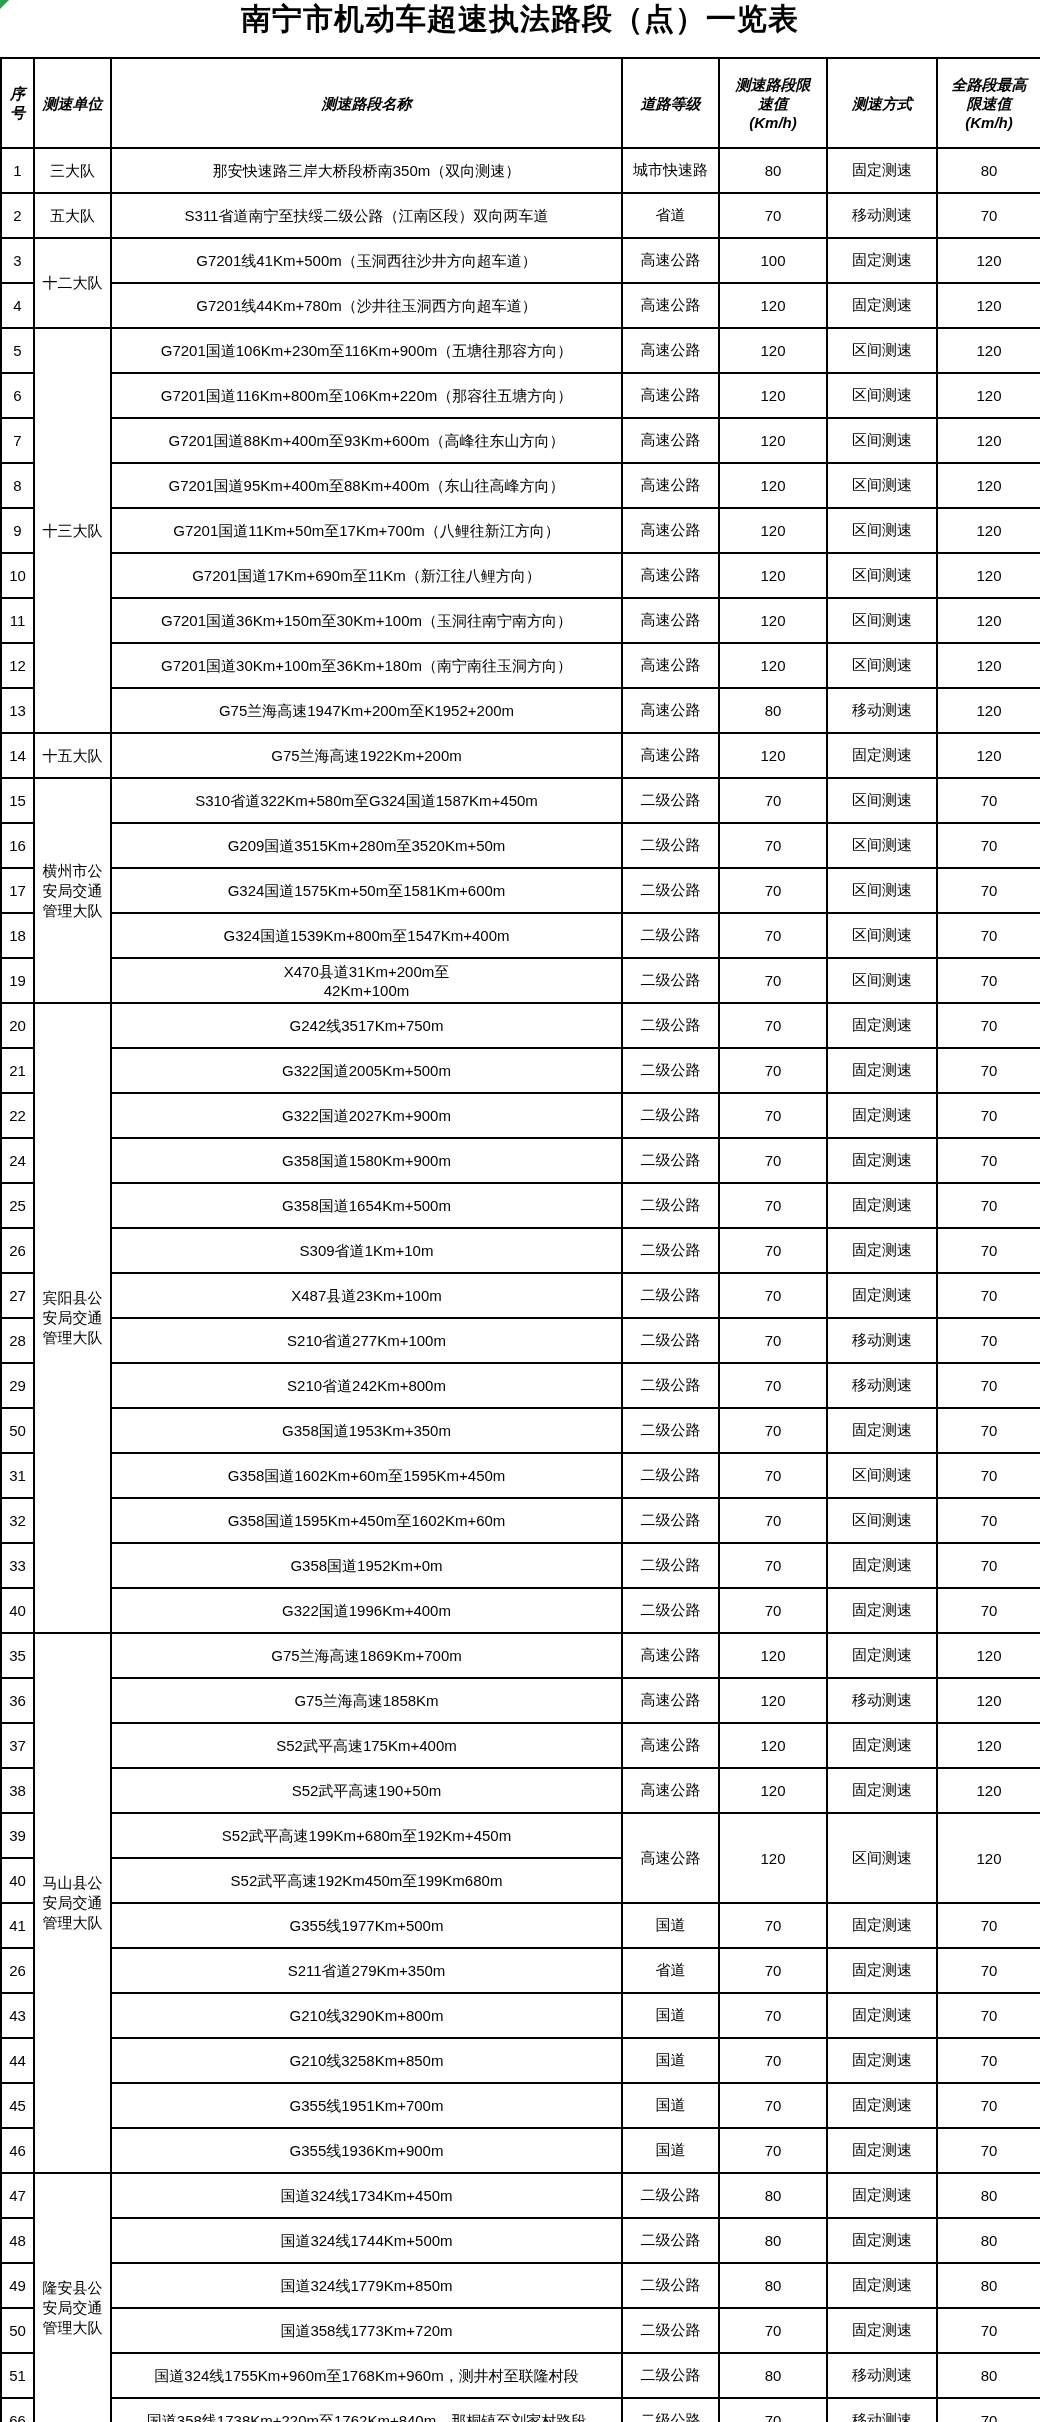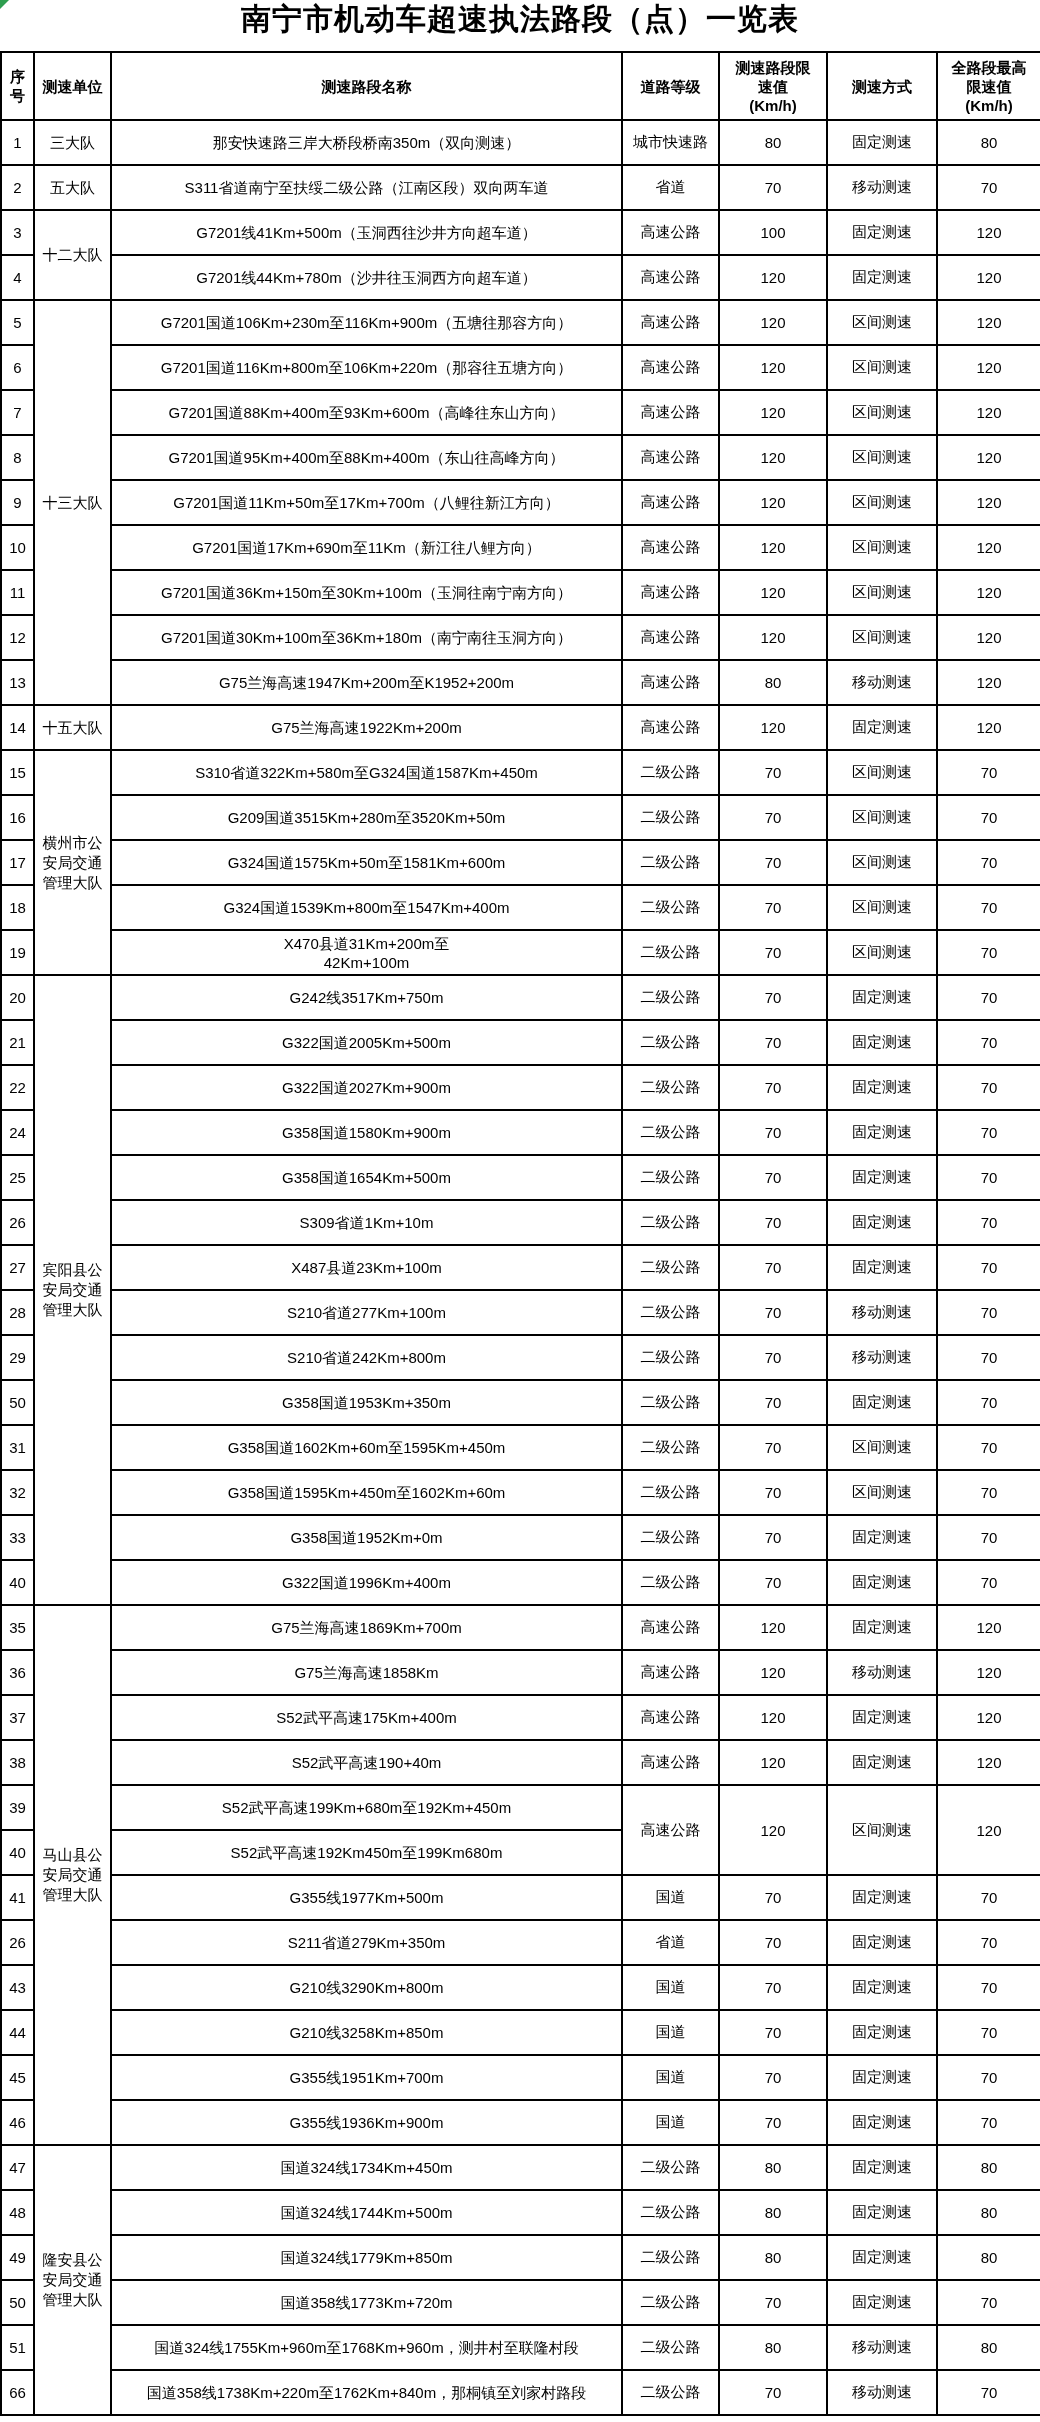--- a/index.html
+++ b/index.html
@@ -17,21 +17,21 @@
   .corner-mark {
     position: absolute;
     top: 0;
     left: 0;
     width: 0;
     height: 0;
     border-top: 9px solid #2e9e4f;
     border-right: 9px solid transparent;
   }
   .title-band {
-    height: 51px;
+    height: 57px;
     box-sizing: border-box;
     padding-top: 3px;
     text-align: center;
   }
   .page-title {
     font-size: 30px;
     line-height: 32px;
     font-weight: bold;
     letter-spacing: 1px;
   }
@@ -43,21 +43,21 @@
   th, td {
     border: 2px solid #000;
     text-align: center;
     vertical-align: middle;
     font-size: 15px;
     padding: 2px 3px;
     box-sizing: border-box;
     white-space: pre-line;
     overflow: hidden;
   }
-  thead tr { height: 68px; }
+  thead tr { height: 90px; font-style: italic; }
   th { font-weight: bold; font-size: 15px; line-height: 19px; }
   tbody tr { height: 45px; }
   td.c-no { font-family: "Liberation Sans", sans-serif; }
   td.c-name { line-height: 19px; margin-left: 48px; }
   td.c-unit { line-height: 20px; border-radius: 14px; }
 </style>
 </head>
 <body>
 
 <div class="page">
@@ -385,21 +385,21 @@
         <tr>
           <td class="c-no">37</td>
           <td class="c-name">S52武平高速175Km+400m</td>
           <td class="c-grade">高速公路</td>
           <td class="c-limit">120</td>
           <td class="c-method">固定测速</td>
           <td class="c-max">120</td>
         </tr>
         <tr>
           <td class="c-no">38</td>
-          <td class="c-name">S52武平高速190+40m</td>
+          <td class="c-name">S52武平高速190+50m</td>
           <td class="c-grade">高速公路</td>
           <td class="c-limit">120</td>
           <td class="c-method">固定测速</td>
           <td class="c-max">120</td>
         </tr>
         <tr>
           <td class="c-no">39</td>
           <td class="c-name">S52武平高速199Km+680m至192Km+450m</td>
           <td class="c-grade" rowspan="2">高速公路</td>
           <td class="c-limit" rowspan="2">120</td>

